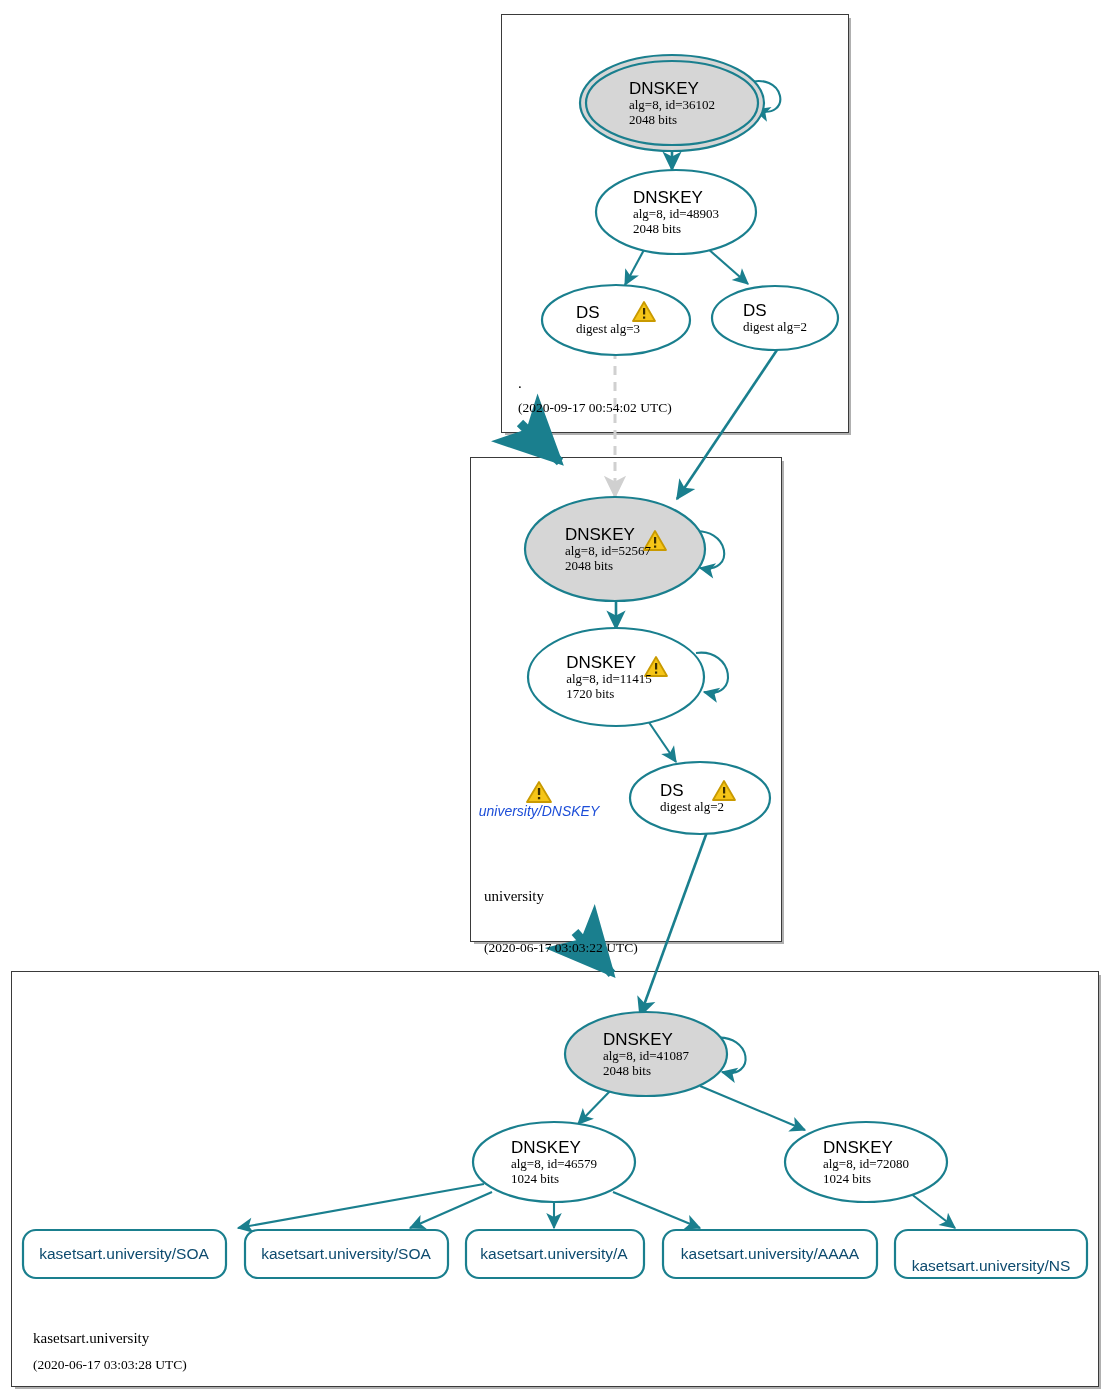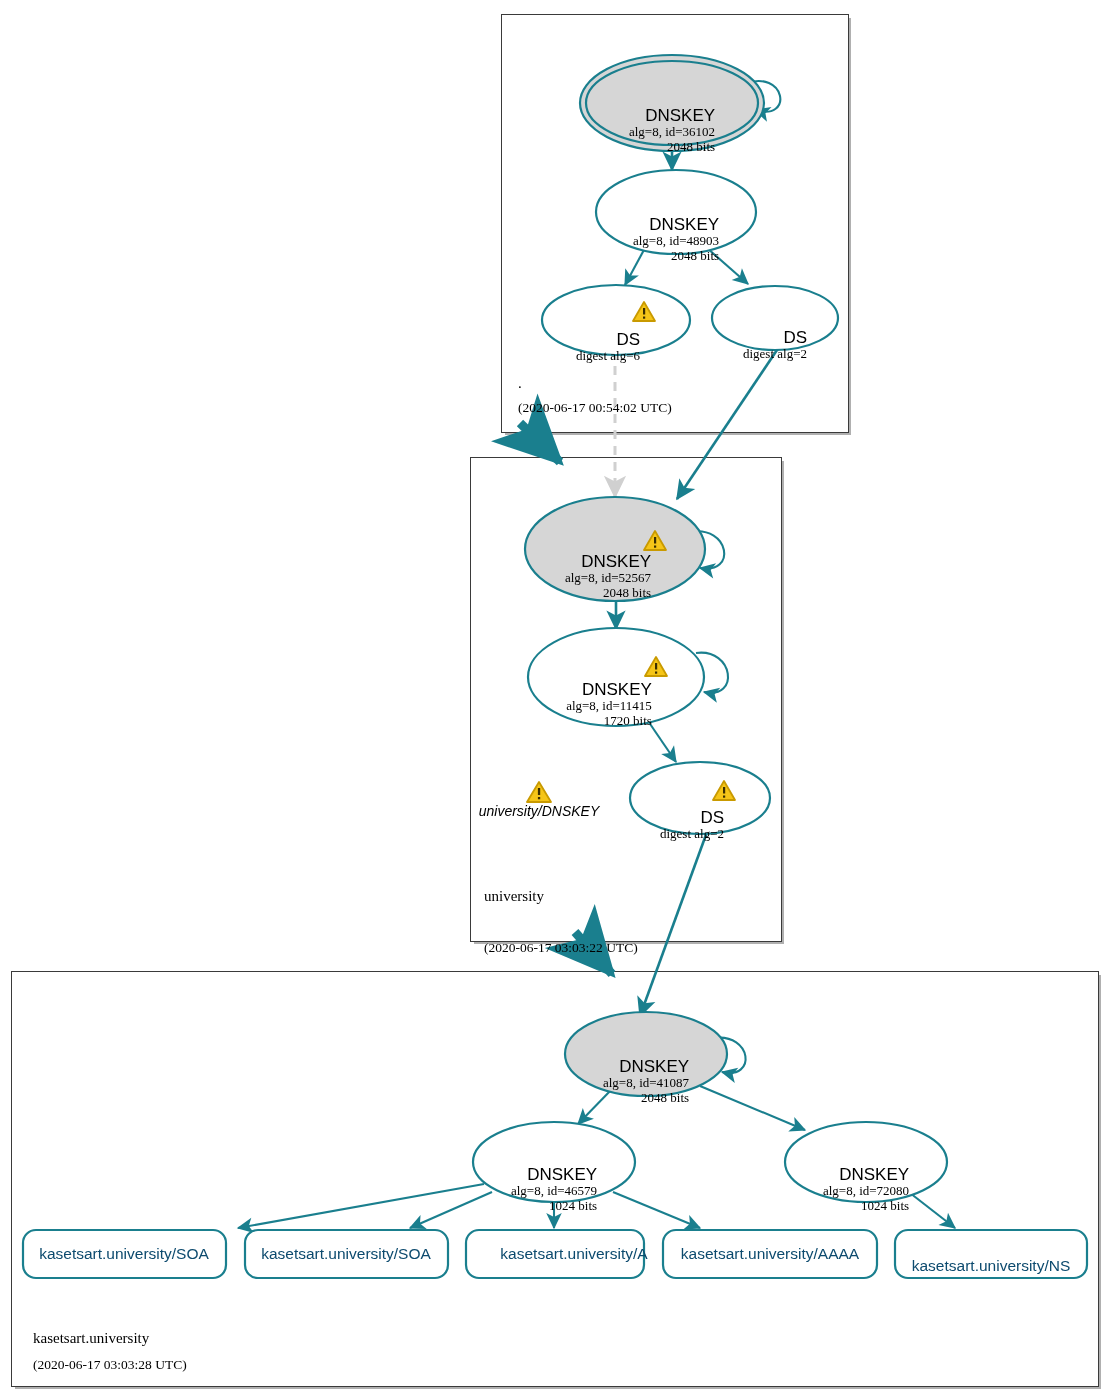--- a/index.html
+++ b/index.html
@@ -40,25 +40,24 @@
   }
   .zone-name {
     font-size: 15px;
   }
   .zone-time {
     font-size: 13.5px;
   }
   
   .node-text {
     position: absolute;
-    text-align: right;
+    text-align: left;
     pointer-events: none;
     white-space: nowrap;
     transform: translate(-50%, -50%);
-    margin-top: 27px;
   }
   .node-title {
     font-family: "Liberation Sans", sans-serif;
     font-size: 17px;
     color: #000000;
     line-height: 19px;
     display: block;
   }
   .node-sub {
     font-family: "Liberation Serif", serif;
@@ -77,21 +76,21 @@
     color: #0c4a6e;
   }
   
   .orphan-label {
     position: absolute;
     transform: translate(-50%, 0);
     text-align: center;
     font-family: "Liberation Sans", sans-serif;
     font-style: italic;
     font-size: 14px;
-    color: #000000;
+    color: #1d4ed8;
     white-space: nowrap;
   }
 </style>
 </head>
 <body>
 
 <div id="canvas">
 
   <div class="zone-box" style="left:501px; top:14px; width:348px; height:419px;"></div>
 
@@ -287,21 +286,21 @@
   </div>
 
   <div class="node-text" style="left:676px; top:212px;">
     <span class="node-title">DNSKEY</span>
     <span class="node-sub">alg=8, id=48903</span>
     <span class="node-sub">2048 bits</span>
   </div>
 
   <div class="node-text" style="left:608px; top:320px;">
     <span class="node-title">DS</span>
-    <span class="node-sub">digest alg=6</span>
+    <span class="node-sub">digest alg=3</span>
   </div>
 
   <div class="node-text" style="left:775px; top:318px;">
     <span class="node-title">DS</span>
     <span class="node-sub">digest alg=2</span>
   </div>
 
   <div class="node-text" style="left:608px; top:549px;">
     <span class="node-title">DNSKEY</span>
     <span class="node-sub">alg=8, id=52567</span>
@@ -336,26 +335,26 @@
   </div>
 
   <div class="node-text" style="left:866px; top:1162px;">
     <span class="node-title">DNSKEY</span>
     <span class="node-sub">alg=8, id=72080</span>
     <span class="node-sub">1024 bits</span>
   </div>
 
   <div class="rr-text" style="left:124px; top:1254px;">kasetsart.university/SOA</div>
   <div class="rr-text" style="left:346px; top:1254px;">kasetsart.university/SOA</div>
-  <div class="rr-text" style="left:574px; top:1254px;">kasetsart.university/A</div>
+  <div class="rr-text" style="left:554px; top:1254px;">kasetsart.university/A</div>
   <div class="rr-text" style="left:770px; top:1254px;">kasetsart.university/AAAA</div>
   <div class="rr-text" style="left:991px; top:1254px;margin-top:12px;">kasetsart.university/NS</div>
 
   <div class="zone-label zone-name" style="left:518px; top:375px;">.</div>
-  <div class="zone-label zone-time" style="left:518px; top:400px;">(2020-06-17 00:54:02 UTC)</div>
+  <div class="zone-label zone-time" style="left:518px; top:400px;">(2020-09-17 00:54:02 UTC)</div>
 
   <div class="zone-label zone-name" style="left:484px; top:888px;">university</div>
   <div class="zone-label zone-time" style="left:484px; top:916px;margin-top:24px;">(2020-06-17 03:03:22 UTC)</div>
 
   <div class="zone-label zone-name" style="left:33px; top:1330px;">kasetsart.university</div>
   <div class="zone-label zone-time" style="left:33px; top:1357px;">(2020-06-17 03:03:28 UTC)</div>
 
 </div>
 
 </body></html>

